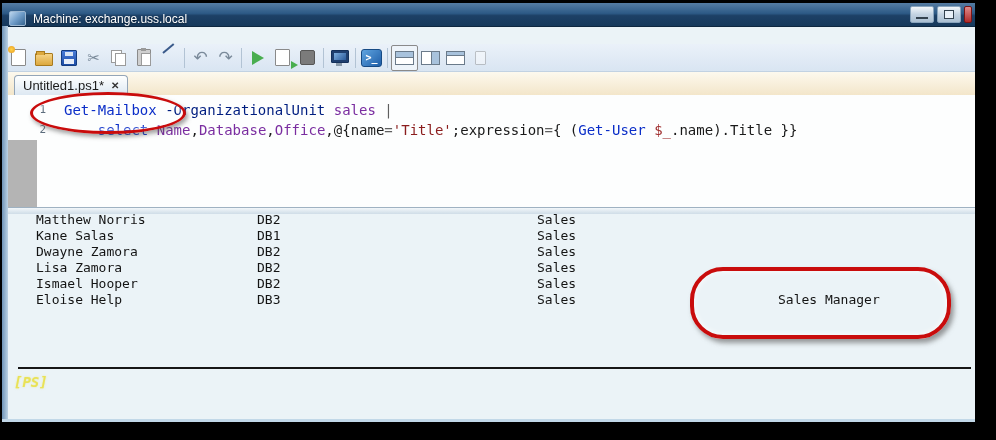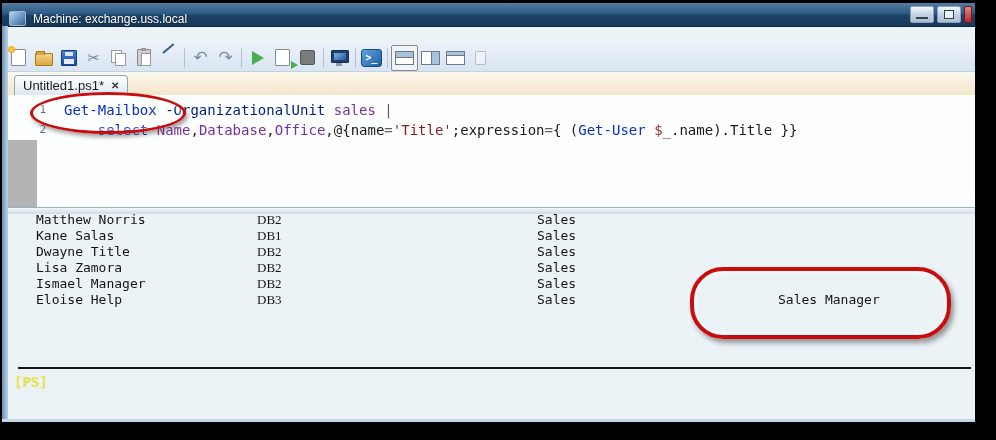--- a/index.html
+++ b/index.html
@@ -91,26 +91,26 @@
   
   .splitter{position:absolute;left:0;top:204px;width:100%;height:7px;
     background:linear-gradient(#f2f7fa,#c9d8e4);border-top:1px solid #9fb2c2;border-bottom:1px solid #8fa2b2;}
 
   
   .console{position:absolute;left:0;top:211px;width:100%;height:208px;background:#ebf3f7;overflow:hidden;
     font-family:"DejaVu Sans Mono",monospace;font-size:13px;color:#141414;}
   .console-rows{position:absolute;left:8px;top:-2px;width:100%;margin-left:12px;}
   .console-row{position:relative;height:16px;line-height:16px;white-space:pre;}
   .col-name{position:absolute;left:14px;}
-  .col-db{position:absolute;left:235px;font-family:Liberation Serif, serif;}
+  .col-db{position:absolute;left:235px;}
   .col-office{position:absolute;left:515px;}
   .col-title{position:absolute;left:756px;text-align:center;}
   .sep-line{position:absolute;left:16px;top:153px;width:953px;height:2px;background:#161616;}
   .ps-prompt{position:absolute;left:12px;top:160px;font-size:14px;font-weight:bold;color:#e9e257;
-    text-shadow:0 0 2px #e9e25788;}
+    text-shadow:0 0 2px #e9e25788;font-style:italic;}
 
   
   .left-border{position:absolute;left:0;top:23px;width:6px;bottom:0;
     background:linear-gradient(90deg,#6f94b8,#bcd2e4);}
   .bottom-border{position:absolute;left:0;bottom:0;width:100%;height:3px;background:#c2d8e8;}
 
   
   .annot-ellipse{position:absolute;left:28px;top:89px;width:150px;height:36px;border:3px solid #c90c0c;
     border-radius:50%;box-shadow:2px 3px 4px rgba(90,90,90,.55), inset 0 0 5px rgba(255,255,255,.9);z-index:20;}
   .annot-stadium{position:absolute;left:688px;top:264px;width:253px;height:64px;border:4px solid #c90c0c;
@@ -223,23 +223,23 @@
           <div class="code-line" style="top: 25px;"><span class="line-no">2</span><span class="code-text"><span style="color: rgb(26, 26, 26);">    </span><span style="color: rgb(11, 46, 200);">select</span><span style="color: rgb(26, 26, 26);"> </span><span style="color: rgb(122, 45, 160);">Name</span><span style="color: rgb(26, 26, 26);">,</span><span style="color: rgb(122, 45, 160);">Database</span><span style="color: rgb(26, 26, 26);">,</span><span style="color: rgb(122, 45, 160);">Office</span><span style="color: rgb(26, 26, 26);">,@{name</span><span style="color: rgb(95, 95, 95);">=</span><span style="color: rgb(139, 29, 29);">'Title'</span><span style="color: rgb(26, 26, 26);">;expression</span><span style="color: rgb(95, 95, 95);">=</span><span style="color: rgb(26, 26, 26);">{ (</span><span style="color: rgb(11, 46, 200);">Get-User</span><span style="color: rgb(26, 26, 26);"> </span><span style="color: rgb(160, 48, 48);">$_</span><span style="color: rgb(26, 26, 26);">.name).Title }}</span></span></div>
         </div>
     </div>
 
     <div class="splitter"></div>
 
     <div class="console">
       <div class="console-rows" id="console-rows">
           <div class="console-row"><span class="col-name">Matthew Norris</span><span class="col-db">DB2</span><span class="col-office">Sales</span></div>
           <div class="console-row"><span class="col-name">Kane Salas</span><span class="col-db">DB1</span><span class="col-office">Sales</span></div>
-          <div class="console-row"><span class="col-name">Dwayne Title</span><span class="col-db">DB2</span><span class="col-office">Sales</span></div>
+          <div class="console-row"><span class="col-name">Dwayne Zamora</span><span class="col-db">DB2</span><span class="col-office">Sales</span></div>
           <div class="console-row"><span class="col-name">Lisa Zamora</span><span class="col-db">DB2</span><span class="col-office">Sales</span></div>
-          <div class="console-row"><span class="col-name">Ismael Manager</span><span class="col-db">DB2</span><span class="col-office">Sales</span></div>
+          <div class="console-row"><span class="col-name">Ismael Hooper</span><span class="col-db">DB2</span><span class="col-office">Sales</span></div>
           <div class="console-row"><span class="col-name">Eloise Help</span><span class="col-db">DB3</span><span class="col-office">Sales</span><span class="col-title">Sales Manager</span></div>
         </div>
       <div class="sep-line"></div>
       <div class="ps-prompt">[PS]</div>
     </div>
 
     <div class="left-border"></div>
     <div class="bottom-border"></div>
 
     <div class="annot-ellipse"></div>

